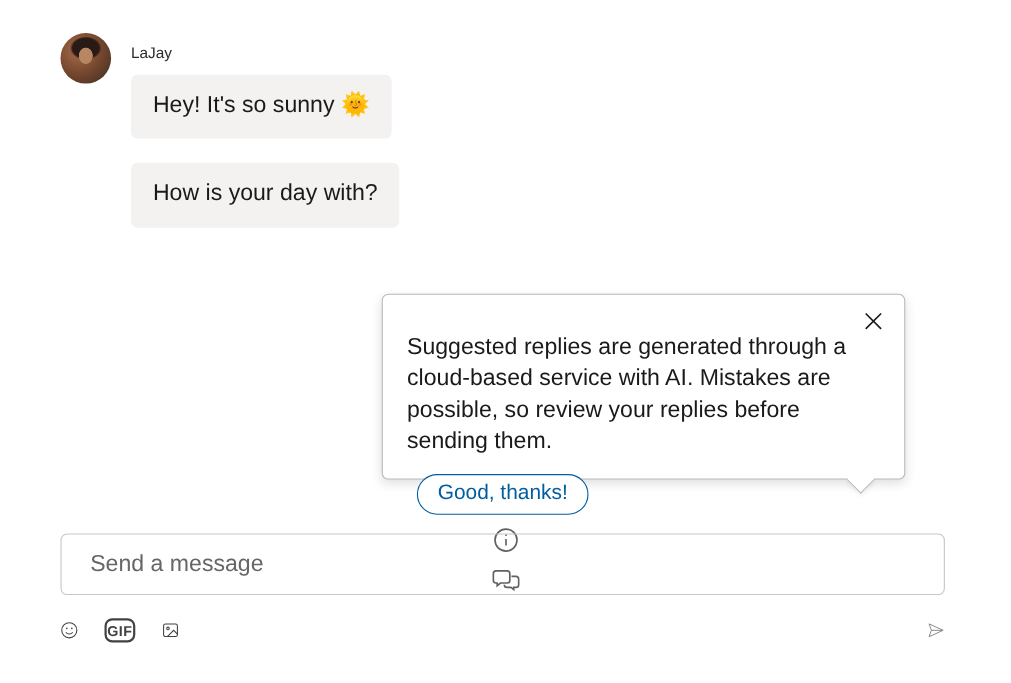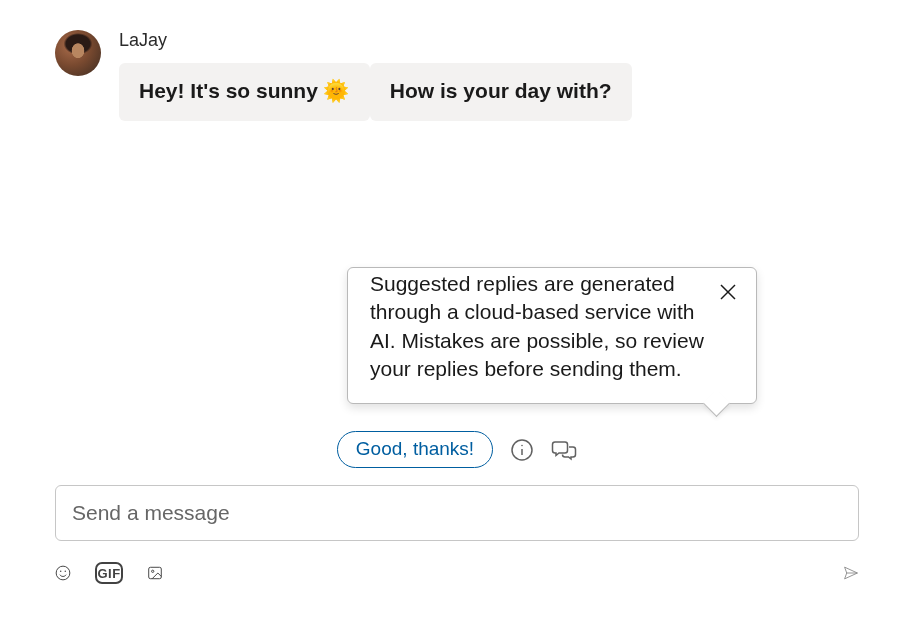--- a/index.html
+++ b/index.html
@@ -39,54 +39,55 @@
     content: "";
     position: absolute;
     width: 100%;
     height: 100%;
     background:
       radial-gradient(ellipse 12px 14px at 50% 45%, #b88660 0%, #b88660 50%, transparent 55%),
       radial-gradient(ellipse 24px 18px at 50% 30%, #2a1a15 0%, #2a1a15 50%, transparent 60%);
   }
 
   .sender-name {
-    font-size: 18px;
+    font-size: 14px;
     color: #2b2b2b;
+    margin-top: 10px;
     margin-bottom: 12px;
   }
 
   .bubbles {
     display: flex;
-    gap: 0;
+    flex-direction: column;
+    gap: 22px;
     align-items: flex-start;
-    font-weight: bold;
   }
 
   .bubble {
     background: #f3f2f1;
     border-radius: 6px;
     padding: 14px 20px 16px 20px;
     font-size: 21px;
     color: #1a1a1a;
     line-height: 1.35;
     max-width: 520px;
   }
 
   
   .tooltip {
     position: absolute;
     left: 347px;
     top: 267px;
-    width: 410px;
+    width: 476px;
     box-sizing: border-box;
     border: 1px solid #b9b9b9;
     border-radius: 6px;
     background: #fff;
     box-shadow: 0 4px 10px rgba(0,0,0,0.12);
-    padding: 2px 48px 20px 22px;
+    padding: 34px 48px 20px 22px;
     font-size: 21px;
     line-height: 1.35;
     color: #1a1a1a;
   }
   .tooltip-tail {
     position: absolute;
     width: 18px;
     height: 18px;
     background: #fff;
     border-right: 1px solid #b9b9b9;
@@ -109,22 +110,23 @@
   }
 
   
   .suggest-row {
     position: absolute;
     left: 55px;
     right: 60px;
     top: 431px;
     display: flex;
     align-items: center;
-    justify-content: center;
+    justify-content: flex-end;
     gap: 10px;
+    flex-direction: column;
   }
   .suggest-btn {
     border: 1.5px solid #005ea0;
     color: #005ea0;
     background: #fff;
     border-radius: 20px;
     padding: 7px 18px 9px 18px;
     font-size: 19px;
     cursor: pointer;
     line-height: 1;
@@ -145,21 +147,21 @@
   
   .input-box {
     position: absolute;
     left: 55px;
     right: 60px;
     top: 485px;
     height: 56px;
     border: 1px solid #c6c6c6;
     border-radius: 6px;
     display: flex;
-    padding: 0 14px;
+    padding: 0 24px;
     box-sizing: border-box;
   }
   .input-box input {
     border: none;
     outline: none;
     width: 100%;
     font-size: 21px;
     font-family: inherit;
     color: #1a1a1a;
     background: transparent;

